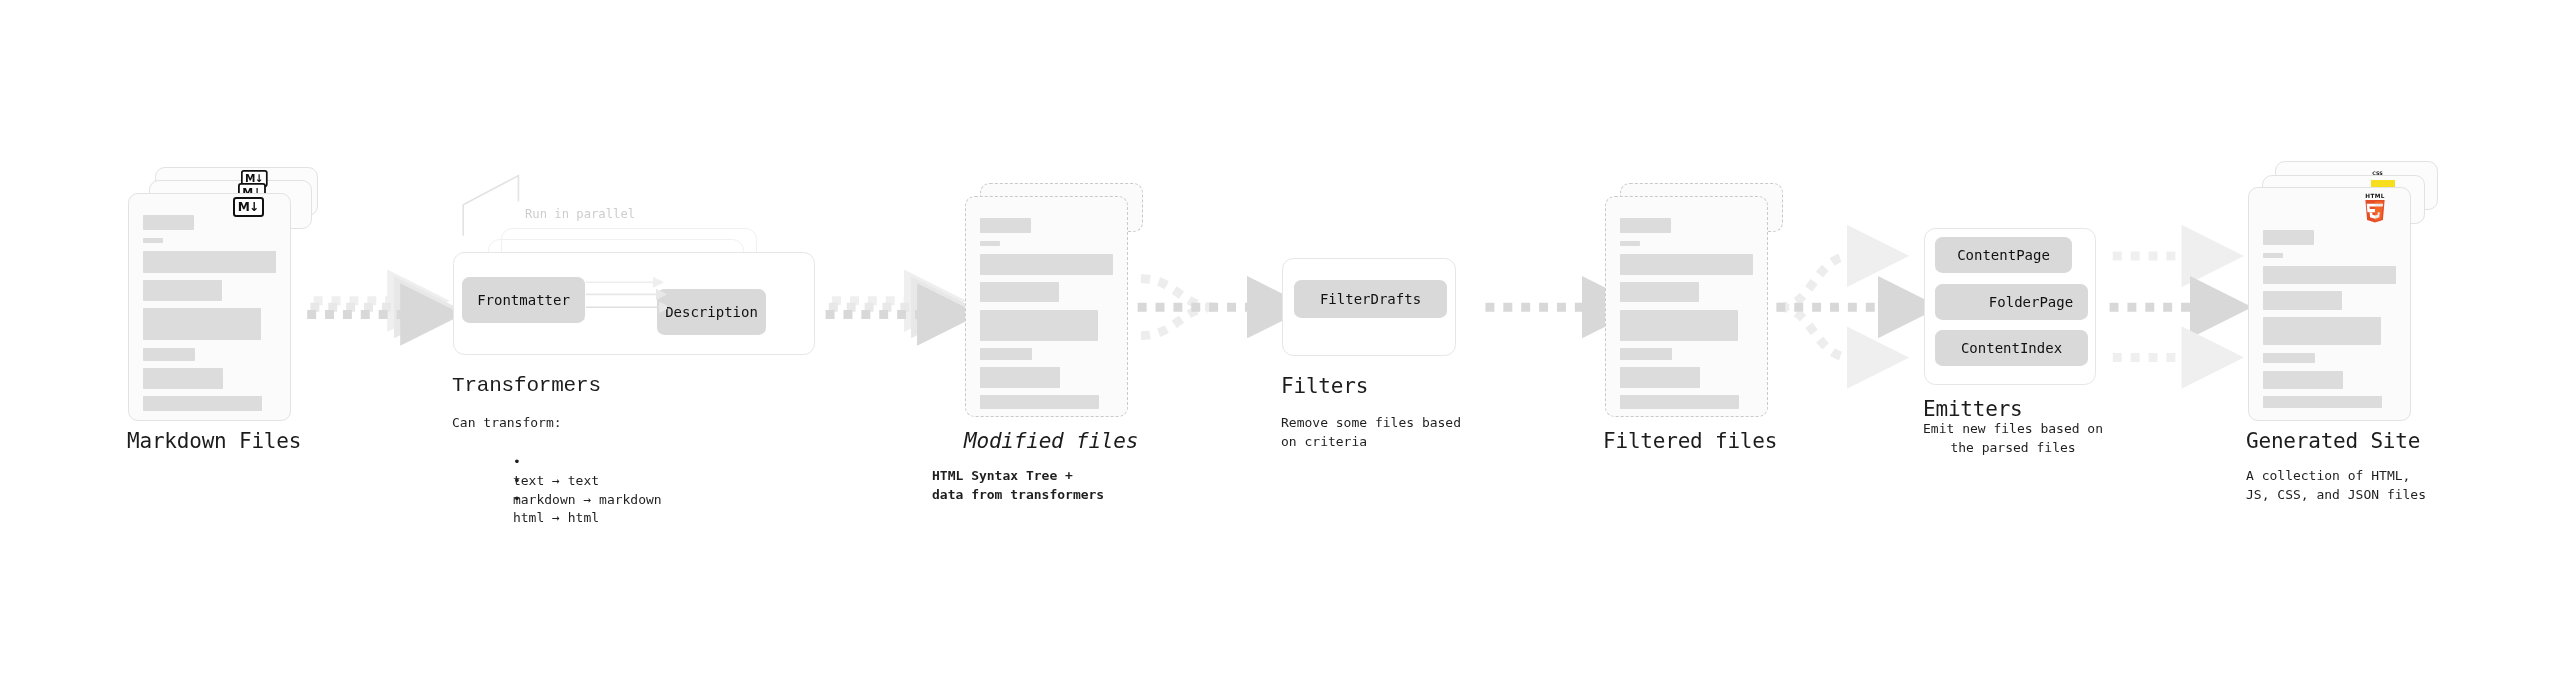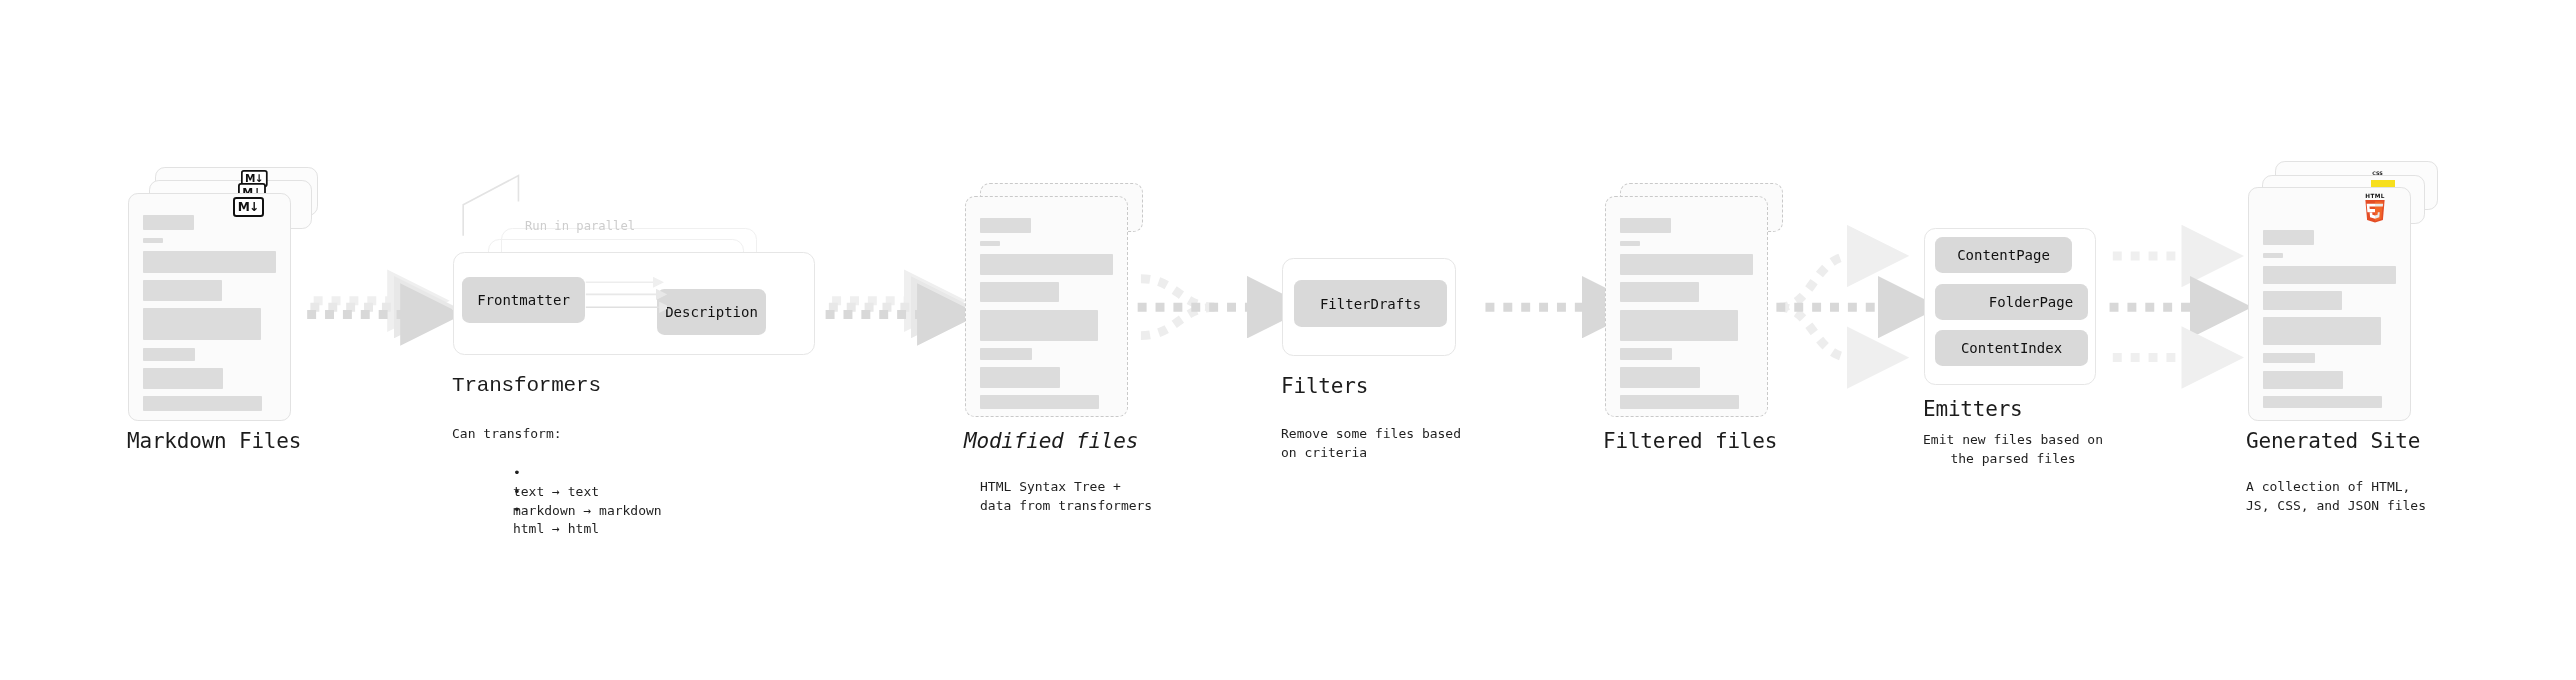--- a/index.html
+++ b/index.html
@@ -19,21 +19,20 @@
     color: #1c1c1c;
     letter-spacing: -0.2px;
     white-space: nowrap;
   }
   .stage-desc {
     position: absolute;
     font-size: 13px;
     line-height: 1.45;
     color: #1f1f1f;
     white-space: pre;
-    margin-top: 11px;
   }
   .caption-note {
     position: absolute;
     font-size: 12.2px;
     color: #cdcdcd;
     white-space: nowrap;
   }
 
   
   .doc {
@@ -207,21 +206,21 @@
 
     <div class="chip" style="left:462px; top:277px; width:123px; height:46px;">Frontmatter</div>
     <div class="chip" style="left:657px; top:289px; width:109px; height:46px;">Description</div>
 
     <svg style="position:absolute; left:582px; top:271px; width:85px; height:50px;" viewBox="0 0 104 62" width="85" height="50">
       <line x1="4" y1="14" x2="88" y2="14" stroke="#ededed" stroke-width="2" marker-end="url(#ahL)"></line>
       <line x1="4" y1="29" x2="92" y2="29" stroke="#e8e8e8" stroke-width="2" marker-end="url(#ahM)"></line>
       <line x1="4" y1="45" x2="96" y2="45" stroke="#e0e0e0" stroke-width="2" marker-end="url(#ahM)"></line>
     </svg>
 
-    <div class="caption-note" style="left:525px; top:219px;">Run in parallel</div>
+    <div class="caption-note" style="left:525px; top:207px;">Run in parallel</div>
 
     <div class="stage-title" style="left:452px; top:374px;font-family:Liberation Mono, monospace;">Transformers</div>
 
     <div class="stage-desc" style="left:452px; top:414px;">Can transform:</div>
 
     <div class="stage-desc" style="left:466px; top:434px;">
       <span>•</span>
       <span>text → text</span>
     </div>
     <div class="stage-desc" style="left:466px; top:453px;">
@@ -243,27 +242,27 @@
         <div class="bar" style="width:133px;height:21px;"></div>
         <div class="bar" style="width:79px;height:20.3px;"></div>
         <div class="bar" style="width:118px;height:31px;"></div>
         <div class="bar" style="width:52px;height:12.2px;"></div>
         <div class="bar" style="width:80px;height:20.3px;"></div>
         <div class="bar" style="width:119px;height:14px;"></div>
       </div>
     </div>
 
     <div class="stage-title" style="left:964px; top:429px;font-style:italic;">Modified files</div>
-    <div class="stage-desc" style="left:980px; top:467px;">HTML Syntax Tree +
+    <div class="stage-desc" style="left:932px; top:467px;font-weight:bold;">HTML Syntax Tree +
 data from transformers</div>
   </div>
 
   <div>
     <div class="group-box" style="left:1282px; top:258px; width:174px; height:98px;"></div>
-    <div class="chip" style="left:1294px; top:280px; width:153px; height:47px;">FilterDrafts</div>
+    <div class="chip" style="left:1294px; top:280px; width:153px; height:38px;">FilterDrafts</div>
 
     <div class="stage-title" style="left:1281px; top:374px;">Filters</div>
     <div class="stage-desc" style="left:1281px; top:414px;">Remove some files based
 on criteria</div>
   </div>
 
   <div>
     <div class="doc dashed" style="left:1620px; top:183px; width:163px; height:49px;"></div>
     <div class="doc dashed" style="left:1605px; top:196px; width:163px; height:221px;">
       <div class="bars">

